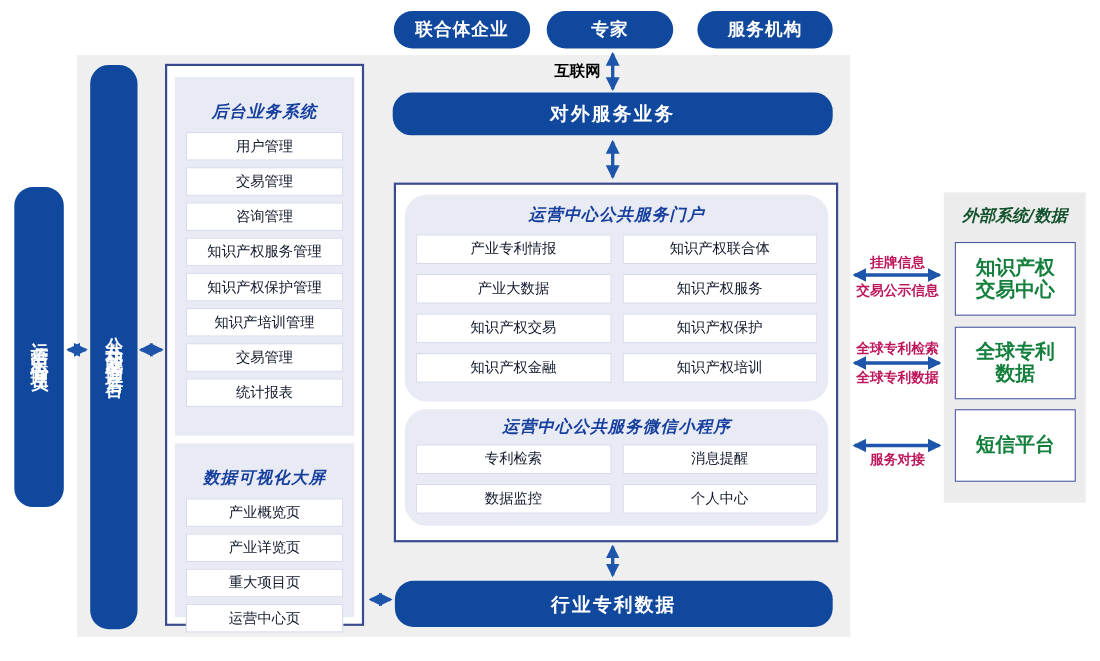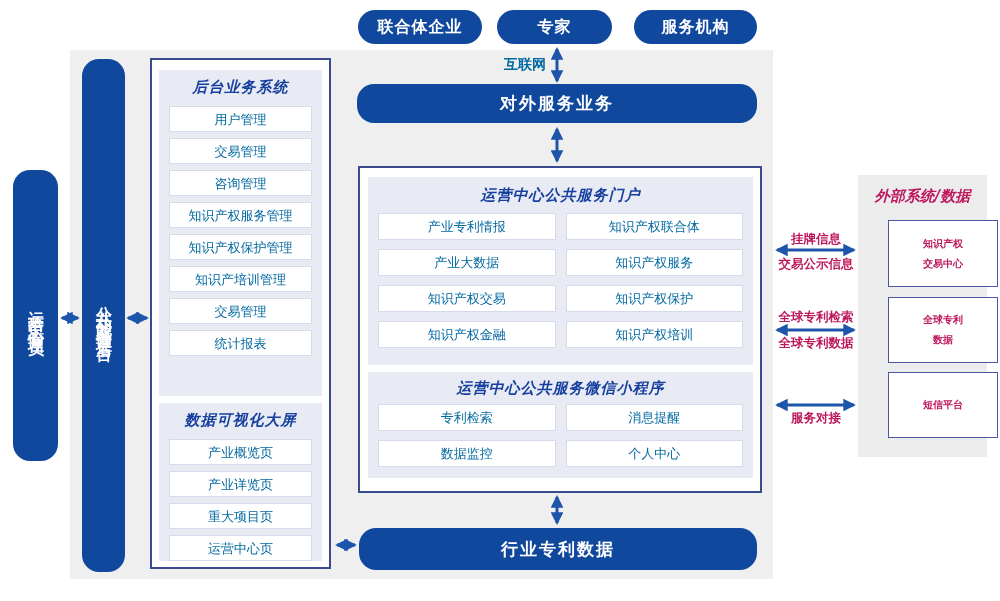--- a/index.html
+++ b/index.html
@@ -11,34 +11,34 @@
     font-weight:bold;border-radius:17px;}
   .topbox{font-size:16px;letter-spacing:1px;}
   .barbox{font-size:17px;letter-spacing:2px;}
   .vbox{writing-mode:vertical-rl;text-orientation:upright;font-size:16px;letter-spacing:5px;
     display:flex;align-items:center;justify-content:center;}
   .outer-box{background:#fff;border:2px solid #3a4a8e;}
   .panel{background:#e8eaf4;box-sizing:border-box;}
   .panel-title{text-align:center;font-weight:bold;font-style:italic;font-size:15px;
     color:#17409e;letter-spacing:1px;}
   .item{background:#fff;border:1px solid #d6daeb;height:26px;line-height:25px;text-align:center;
-    font-size:13px;color:#0369a1;box-sizing:border-box;}
-  .list-panel{padding:4px 10px 0 10px;}
+    font-size:13px;color:#0f172a;box-sizing:border-box;}
+  .list-panel{padding:18px 10px 0 10px;}
   .list-panel .panel-title{line-height:26px;}
   .list-panel .item{margin-top:6px;}
-  .grid-panel{padding:0 10px 10px 10px;}
+  .grid-panel{padding:0 10px 10px 10px;border-radius:20px;}
   .grid{display:grid;grid-template-columns:1fr 1fr;gap:9px 10px;}
   .grid .item{height:27px;line-height:26px;}
   .right-panel{background:#ececed;}
-  .right-title{text-align:center;font-weight:bold;font-style:italic;font-size:15px;color:#be185d;}
+  .right-title{text-align:center;font-weight:bold;font-style:italic;font-size:15px;color:#14532d;}
   .sysbox{background:#fff;border:1.5px solid #4a58a3;display:flex;align-items:center;
-    justify-content:center;text-align:center;white-space:pre-line;font-size:10px;line-height:20px;
-    color:#be185d;font-weight:600;margin-left:20px;}
+    justify-content:center;text-align:center;white-space:pre-line;font-size:18px;line-height:20px;
+    color:#15803d;font-weight:600;}
   .linklabel{width:96px;text-align:center;font-size:12.5px;font-weight:bold;color:#be185d;}
-  .netlabel{font-size:14px;font-weight:bold;color:#0369a1;text-align:right;}
+  .netlabel{font-size:14px;font-weight:bold;color:#000000;text-align:right;}
   svg.arrows{position:absolute;left:0;top:0;pointer-events:none;}
 </style>
 </head>
 <body>
 
 <div class="canvas">
 
   <div class="abs gray-bg" style="left:70px;top:50px;width:703px;height:529px"></div>
 
   <div class="abs bluebox topbox" style="left:358px;top:10px;width:124px;height:34px">联合体企业</div>

